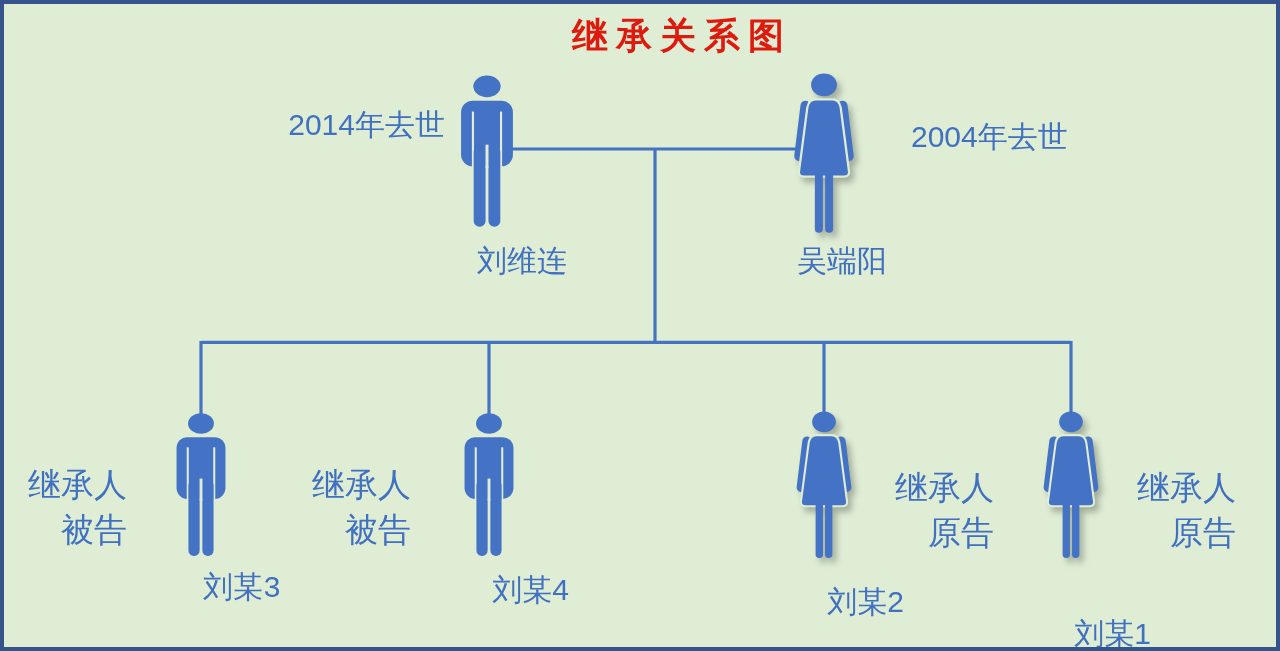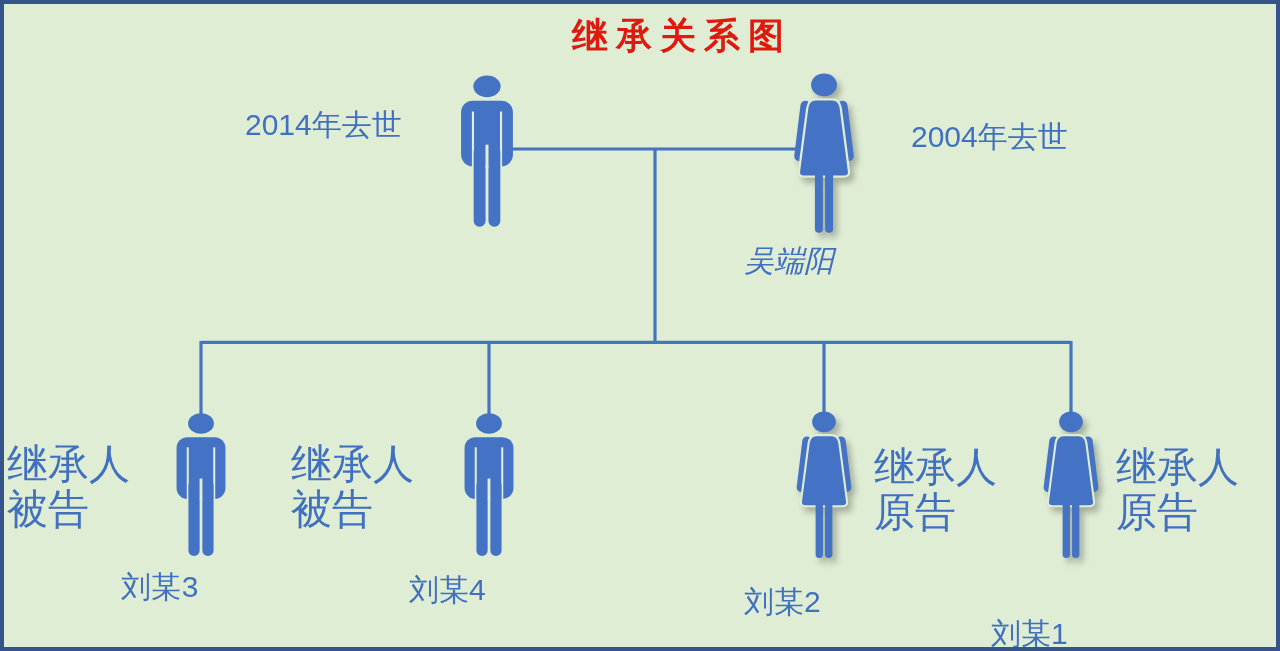--- a/index.html
+++ b/index.html
@@ -29,25 +29,25 @@
   .lines{
     position:absolute;left:0;top:0;width:1280px;height:651px;
   }
   .figure{position:absolute;}
   .figure.female{filter:drop-shadow(4px 5px 3px rgba(70,80,70,0.40));}
   .blue-text{
     color:#4070c0;
     position:absolute;
     font-size:30px;
     line-height:43px;
-    text-align:left;
+    text-align:right;
     white-space:nowrap;
   }
   .person-name{font-size:30px;}
-  .role-label{line-height:45px;font-size:41px;}
+  .role-label{line-height:45px;font-size:33px;margin-top:20px;}
   .defs-holder{position:absolute;width:0;height:0;overflow:hidden;}
 </style>
 </head>
 <body>
 
 <svg class="defs-holder" aria-hidden="true">
   <defs>
     <symbol id="male-icon" viewBox="0 0 100 215">
       <ellipse cx="50" cy="17" rx="19" ry="15" fill="#4472c4"></ellipse>
       <rect x="14" y="37" width="72" height="91" rx="16" fill="#4472c4"></rect>
@@ -89,21 +89,22 @@
   </svg>
   <svg class="figure female" style="left:782px;top:68px;width:76px;height:163px" viewBox="0 0 100 215">
     <use href="#female-icon"></use>
   </svg>
 
   <div class="blue-text" style="left:241px;top:99px;width:200px;">
     <div>2014年去世</div>
   </div>
   <div class="blue-text" style="left:907px;top:111px;text-align:right;">2004年去世</div>
 
-  <div class="blue-text person-name" style="left:740px;top:235px;width:160px;font-style:italic;">吴端阳</div>
+  <div class="blue-text person-name" style="left:403px;top:235px;width:160px;">刘维连</div>
+  <div class="blue-text person-name" style="left:723px;top:235px;width:160px;">吴端阳</div>
 
   <svg class="figure male" style="left:163px;top:408px;width:68px;height:146px" viewBox="0 0 100 215">
     <use href="#male-icon"></use>
   </svg>
   <svg class="figure male" style="left:451px;top:408px;width:68px;height:146px" viewBox="0 0 100 215">
     <use href="#male-icon"></use>
   </svg>
   <svg class="figure female" style="left:785px;top:406px;width:70px;height:150px" viewBox="0 0 100 215">
     <use href="#female-icon"></use>
   </svg>

